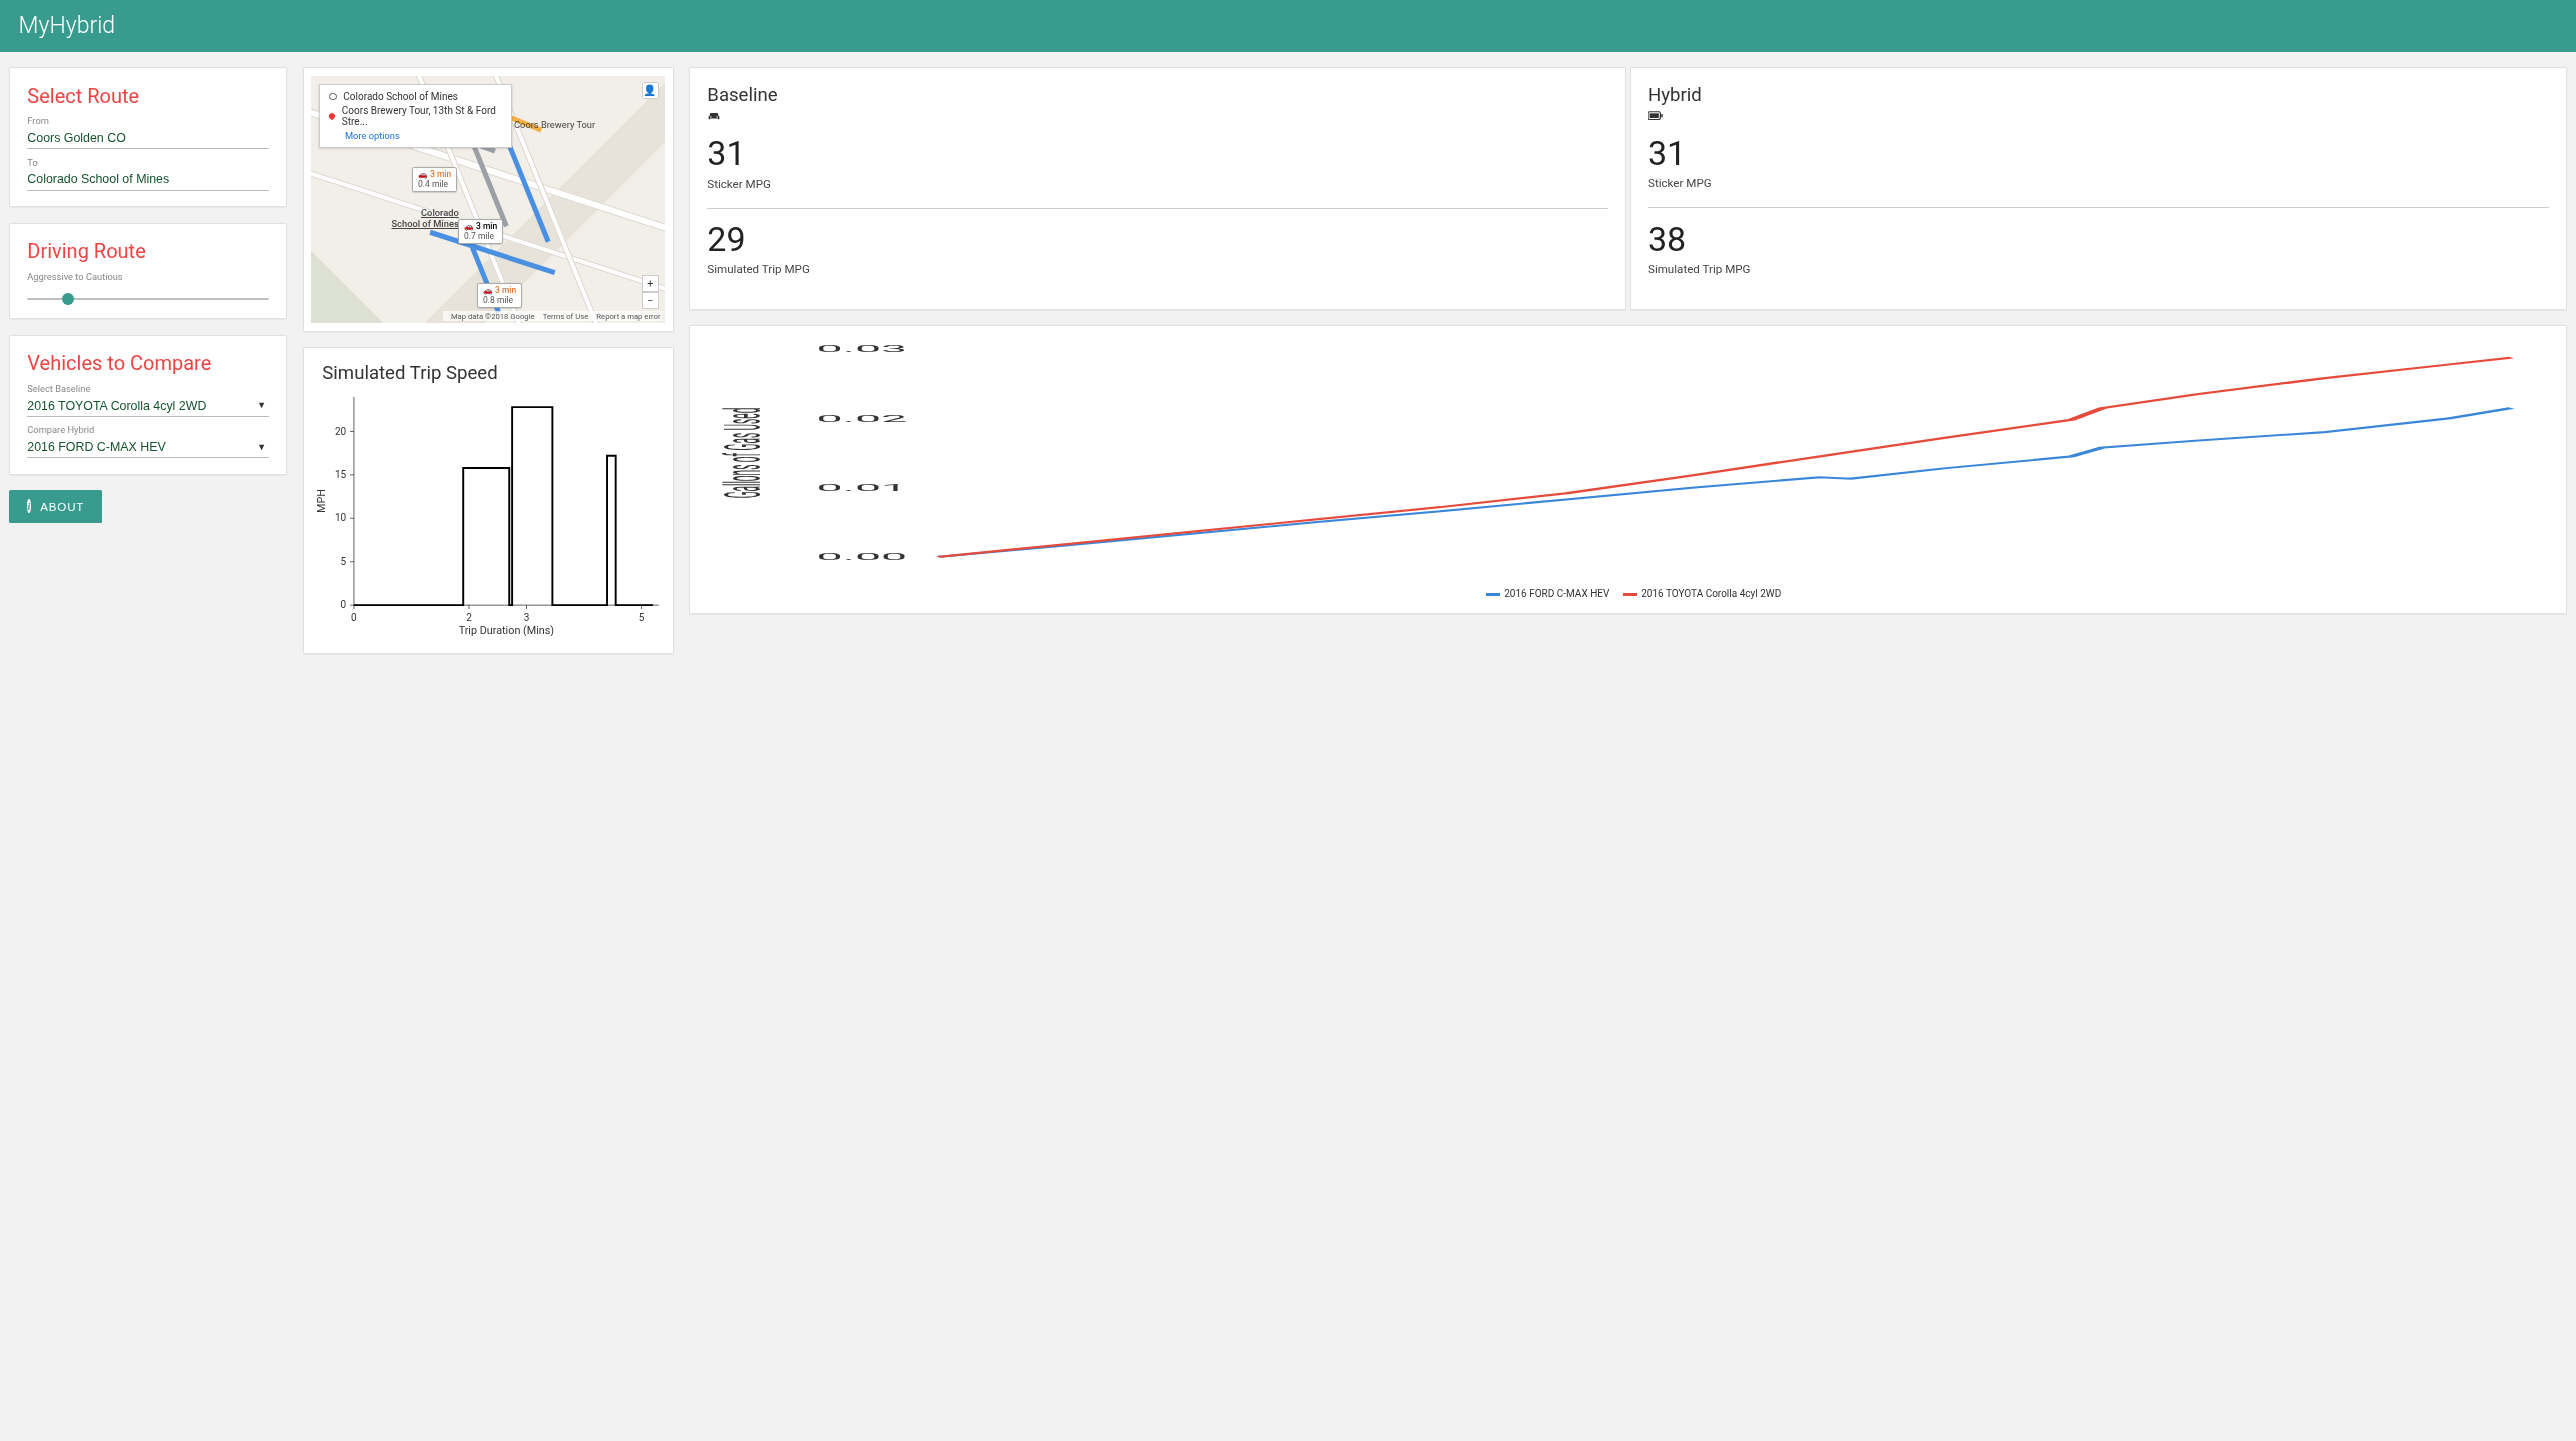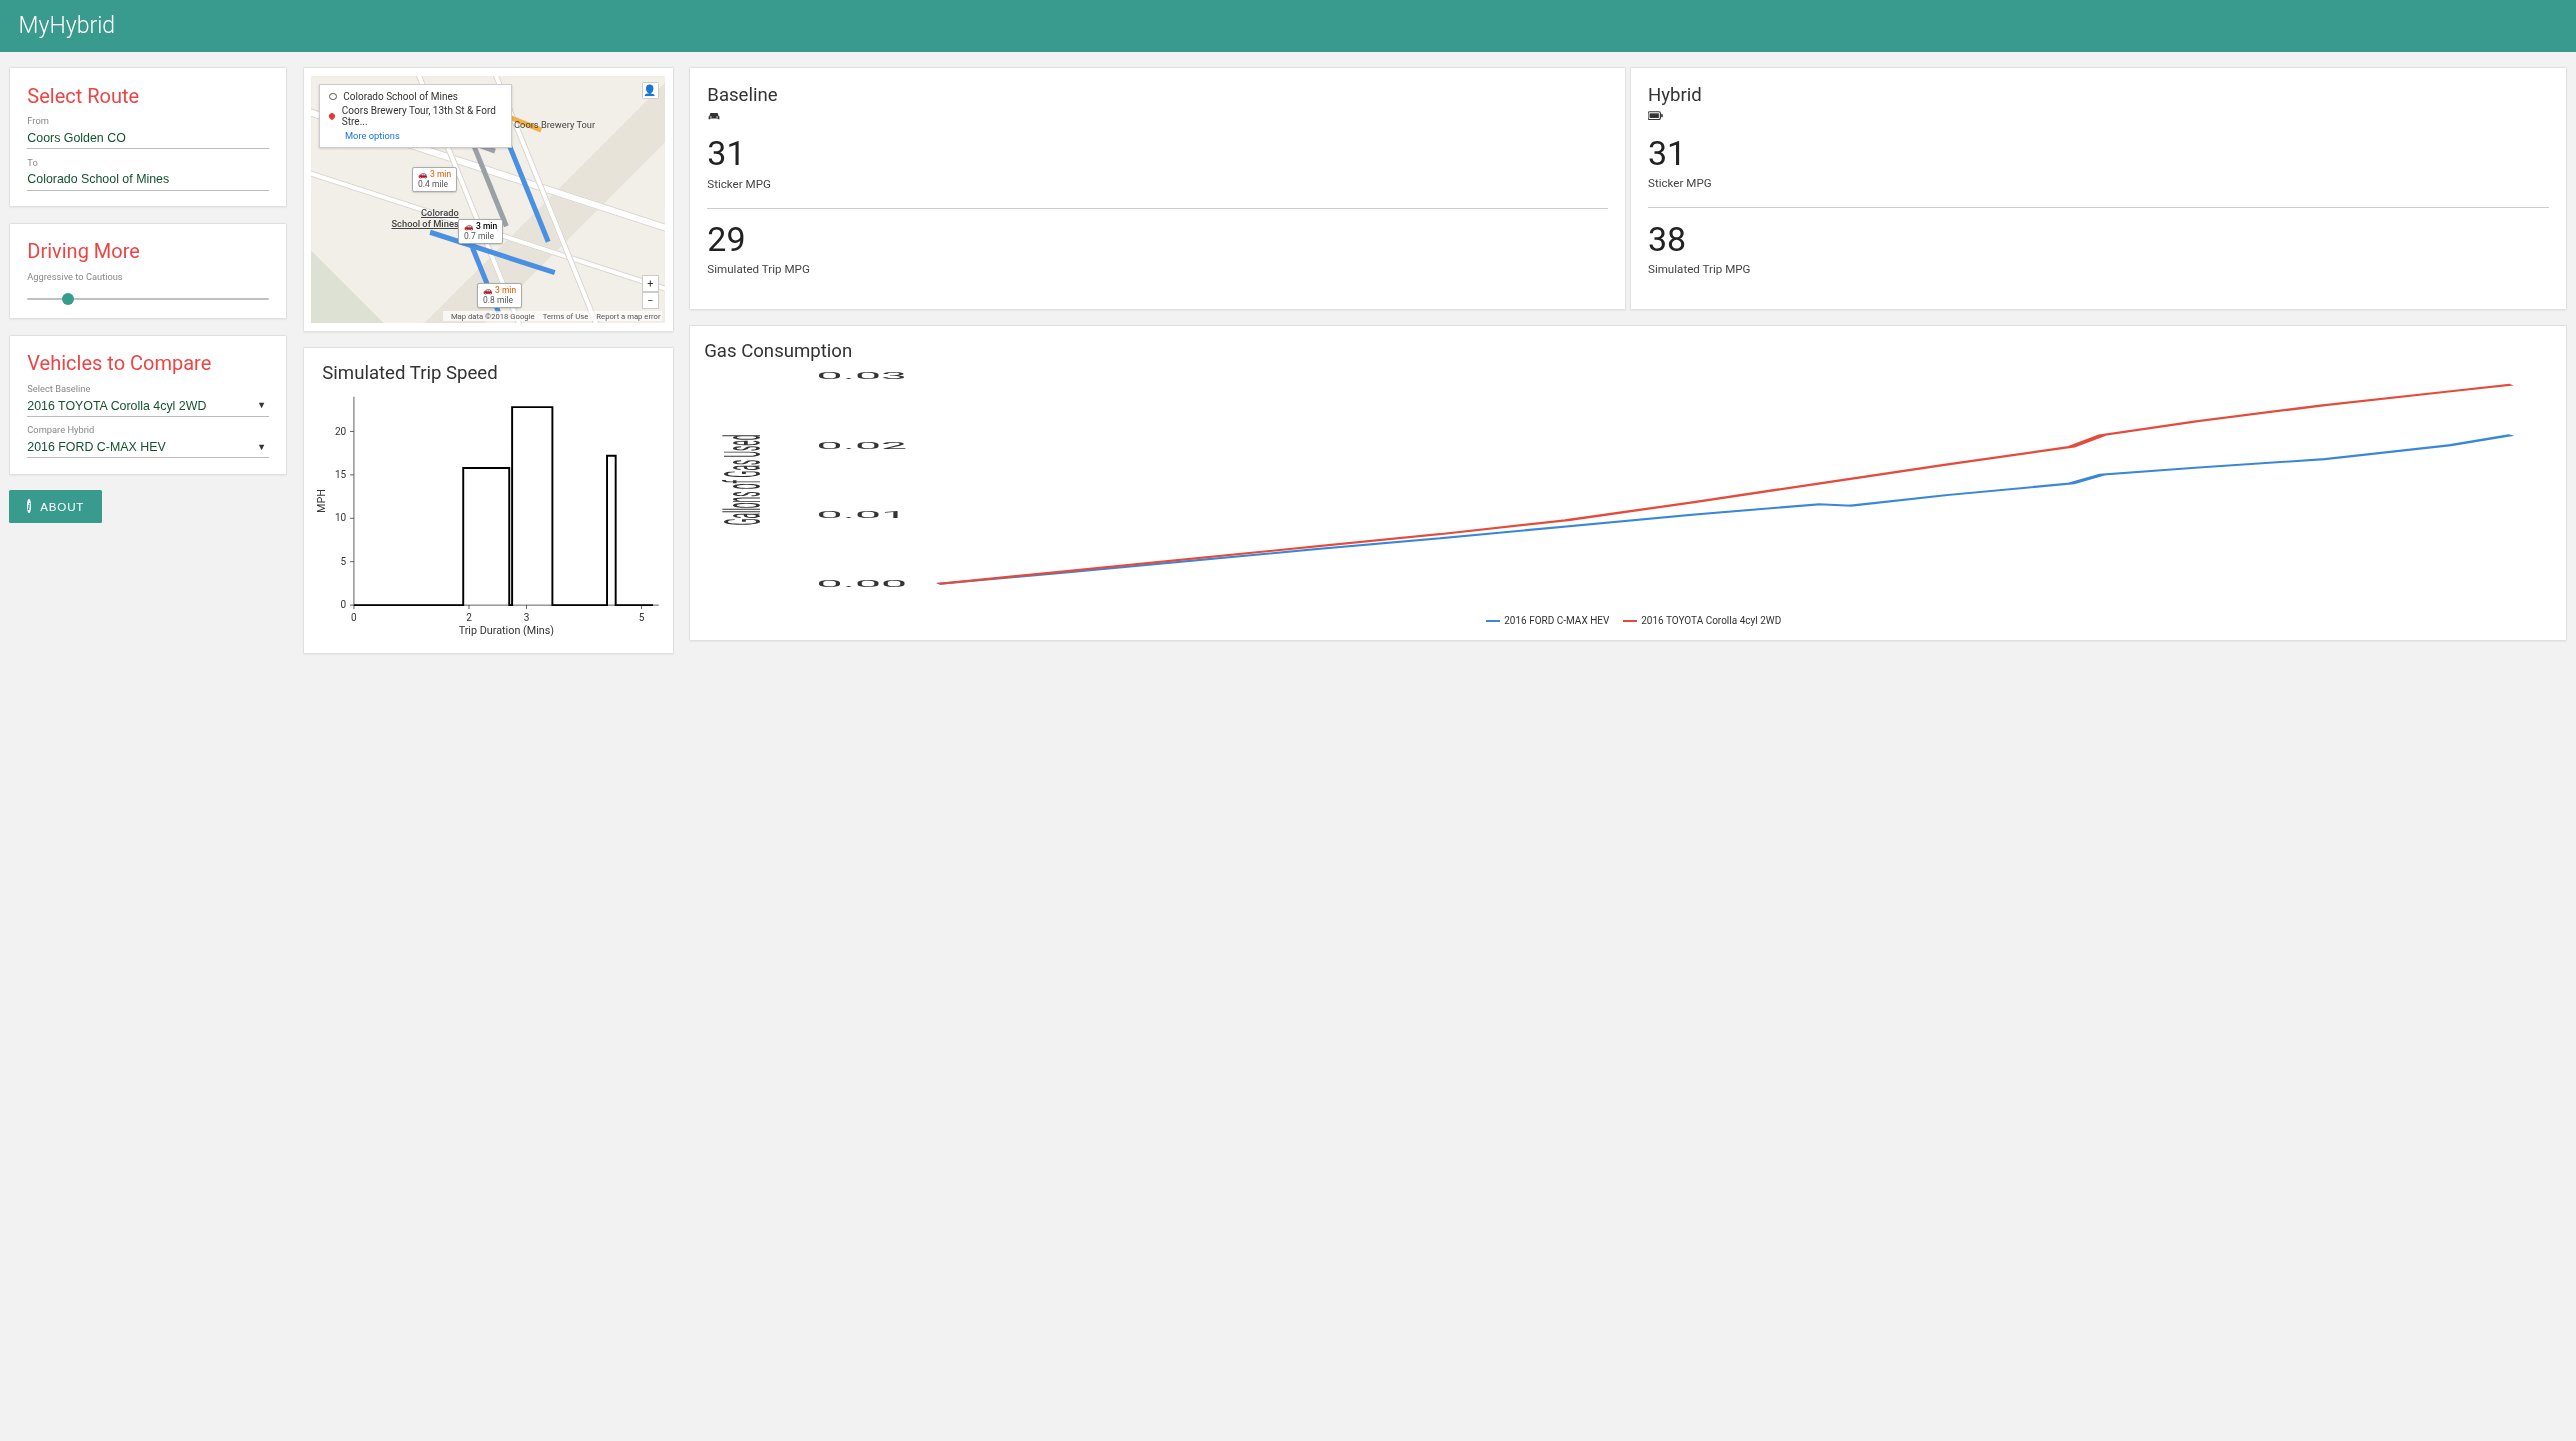--- a/index.html
+++ b/index.html
@@ -75,21 +75,21 @@
 
     <div class="card">
       <h2>Select Route</h2>
       <label class="small-label">From</label>
       <input class="text-input" value="Coors Golden CO" style="">
       <label class="small-label">To</label>
       <input class="text-input" value="Colorado School of Mines" style="">
     </div>
 
     <div class="card">
-      <h2>Driving More</h2>
+      <h2>Driving Route</h2>
       <span class="small-label">Aggressive to Cautious</span>
       <div class="slider-wrap">
         <input type="range" min="0" max="100" value="15" style="">
       </div>
     </div>
 
     <div class="card">
       <h2>Vehicles to Compare</h2>
       <label class="small-label">Select Baseline</label>
       <div class="select-row">
@@ -217,21 +217,20 @@
             </svg>
         </div>
         <div class="metric-big">31</div>
         <div class="metric-sub">Sticker MPG</div>
         <div class="metric-big">38</div>
         <div class="metric-sub last">Simulated Trip MPG</div>
       </div>
     </div>
 
     <div class="card chart-card">
-      <div class="chart-title" style="margin-left:6.2px">Gas Consumption</div>
       <svg id="gas-chart" width="100%" height="240" viewBox="0 0 480 310" preserveAspectRatio="none">
           <text x="54" y="284" text-anchor="end" font-size="12" fill="#333">0.00</text>
           <text x="54" y="194.66666666666666" text-anchor="end" font-size="12" fill="#333">0.01</text>
           <text x="54" y="105.33333333333331" text-anchor="end" font-size="12" fill="#333">0.02</text>
           <text x="54" y="16" text-anchor="end" font-size="12" fill="#333">0.03</text>
           <path d="M62,280 L94.48,265.70666666666665 L126.96000000000001,250.52 L159.44,235.33333333333331 L191.92000000000002,221.04 L224.4,205.85333333333335 L256.88,190.66666666666666 L289.36,177.26666666666665 L297.48,179.05333333333334 L321.84000000000003,165.6533333333333 L354.32,150.46666666666664 L362.44,138.85333333333332 L386.8,129.92000000000002 L419.28000000000003,119.20000000000002 L451.76,101.33333333333331 L468,87.93333333333334" fill="none" stroke="#3a86d8" stroke-width="2.5"></path>
           <path d="M62,280 L94.48,263.92 L126.96000000000001,247.84 L159.44,231.76 L191.92000000000002,215.68 L224.4,197.81333333333333 L256.88,174.58666666666667 L289.36,150.46666666666664 L321.84000000000003,126.34666666666666 L354.32,103.12 L362.44,87.93333333333334 L386.8,70.06666666666666 L419.28000000000003,49.52000000000001 L451.76,31.653333333333336 L468,22.720000000000027" fill="none" stroke="#e64a3b" stroke-width="2.5"></path>
           <text x="16" y="146" text-anchor="middle" font-size="13" fill="#333" transform="rotate(-90 16 146)">Gallons of Gas Used</text>
         </svg>
       <div class="legend">

